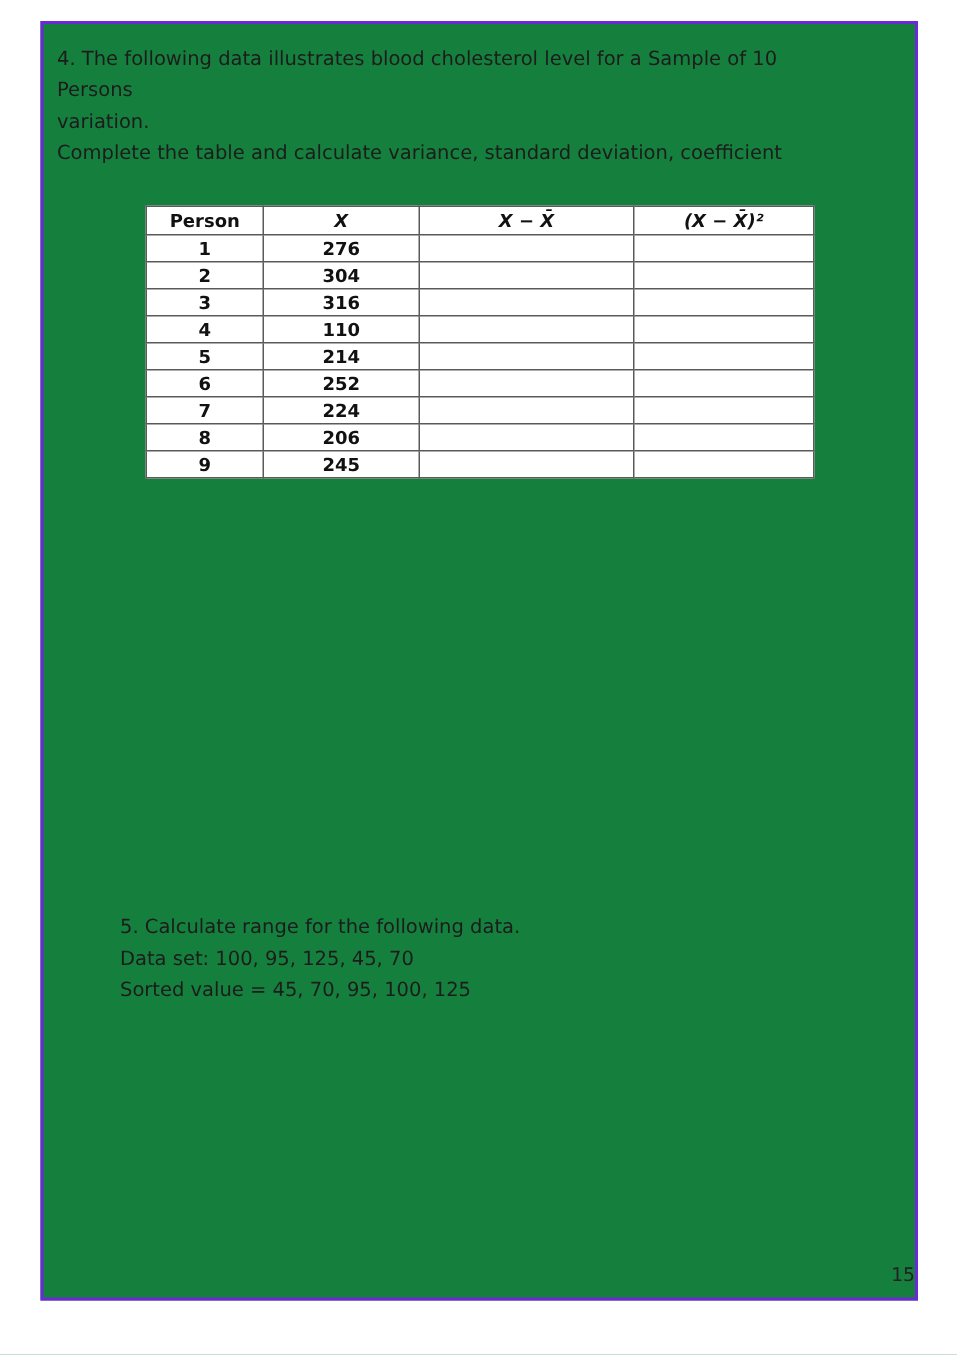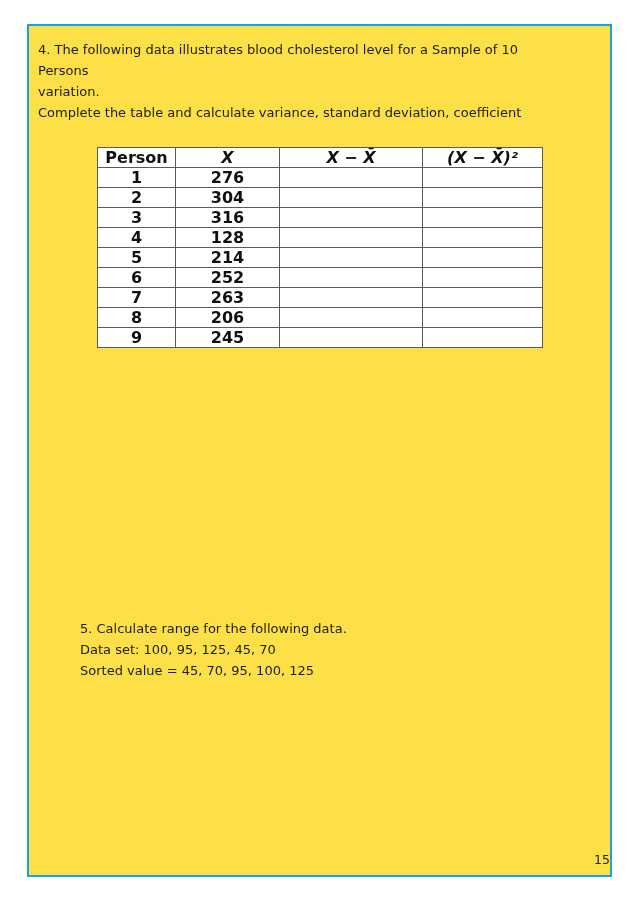--- a/index.html
+++ b/index.html
@@ -6,24 +6,24 @@
   html, body {
     width: 638px; height: 903px;
     background: #ffffff;
     font-family: "DejaVu Sans", sans-serif;
     color: #1a1a1a;
     position: relative;
     overflow: hidden;
   }
   .page {
     position: absolute;
-    left: 27px; top: 24px;
+    left: 27px; top: 14px;
     width: 585px; height: 853px;
-    background: #fde047;
-    border: 2px solid #0ea5e9;
+    background: #15803d;
+    border: 2px solid #6d28d9;
   }
   .q-block {
     position: absolute;
     left: 9px;
     width: 566px;
     font-size: 13px;
     line-height: 21px;
     color: #1c1c1c;
   }
   .q4 { top: 13px; }
@@ -31,21 +31,21 @@
   table.stats {
     position: absolute;
     left: 68px; top: 121px;
     border-collapse: collapse;
     table-layout: fixed;
     background: #ffffff;
     border: 1px solid #3f3f3f;
   }
   table.stats td, table.stats th {
     border: 1px solid #5a5a5a;
-    font-size: 16px;
+    font-size: 12px;
     font-weight: bold;
     color: #111111;
     text-align: center;
     vertical-align: middle;
     height: 18px;
     padding: 0 2px;
     white-space: nowrap;
   }
   table.stats th { height: 19px; }
   .col-person { width: 78px; }
@@ -101,39 +101,39 @@
       <td></td>
     </tr>
     <tr>
       <td>3</td>
       <td>316</td>
       <td></td>
       <td></td>
     </tr>
     <tr>
       <td>4</td>
-      <td>128</td>
+      <td>110</td>
       <td></td>
       <td></td>
     </tr>
     <tr>
       <td>5</td>
       <td>214</td>
       <td></td>
       <td></td>
     </tr>
     <tr>
       <td>6</td>
       <td>252</td>
       <td></td>
       <td></td>
     </tr>
     <tr>
       <td>7</td>
-      <td>263</td>
+      <td>224</td>
       <td></td>
       <td></td>
     </tr>
     <tr>
       <td>8</td>
       <td>206</td>
       <td></td>
       <td></td>
     </tr>
     <tr>

